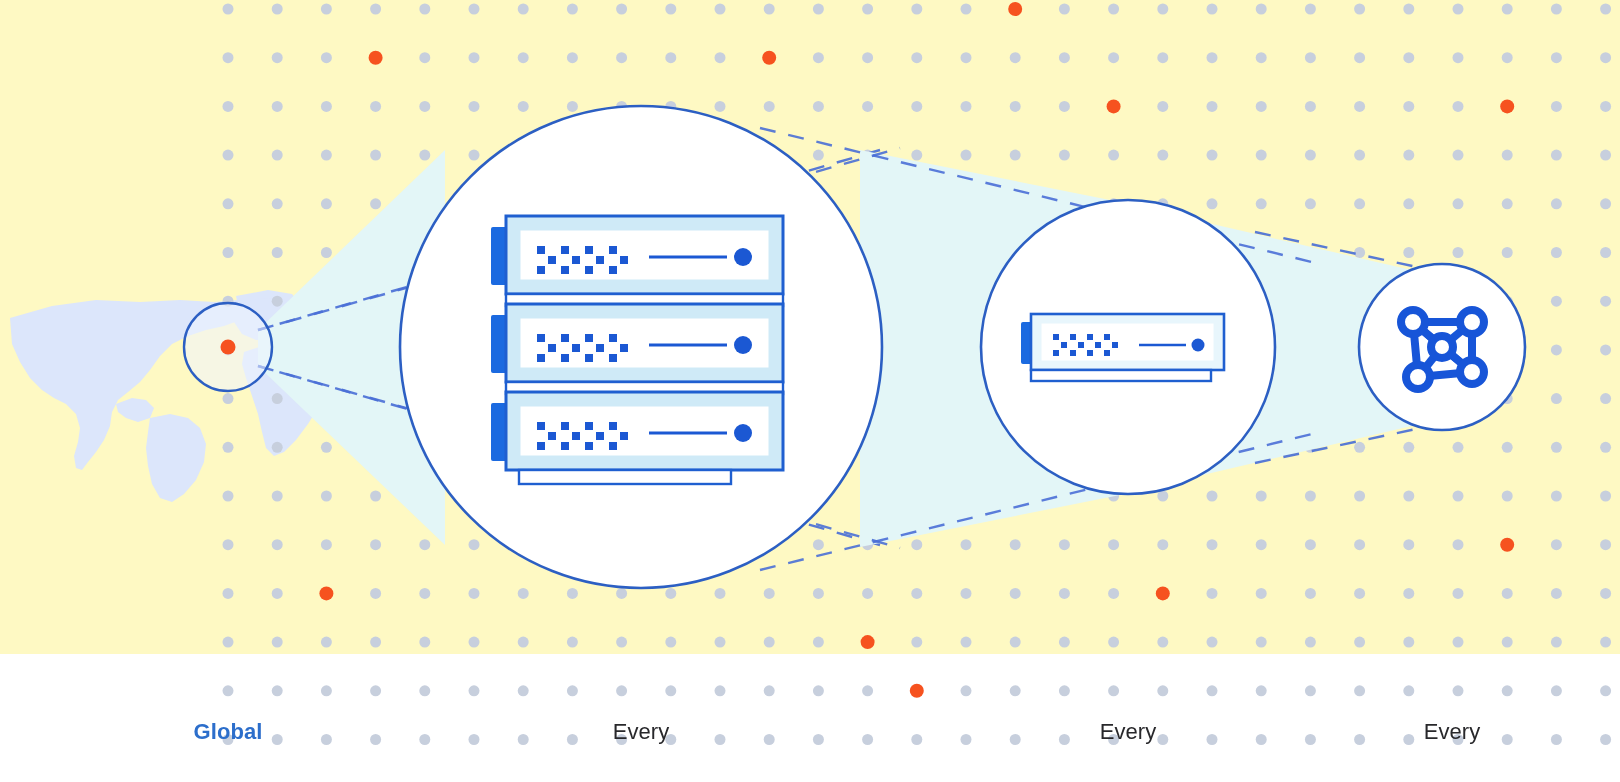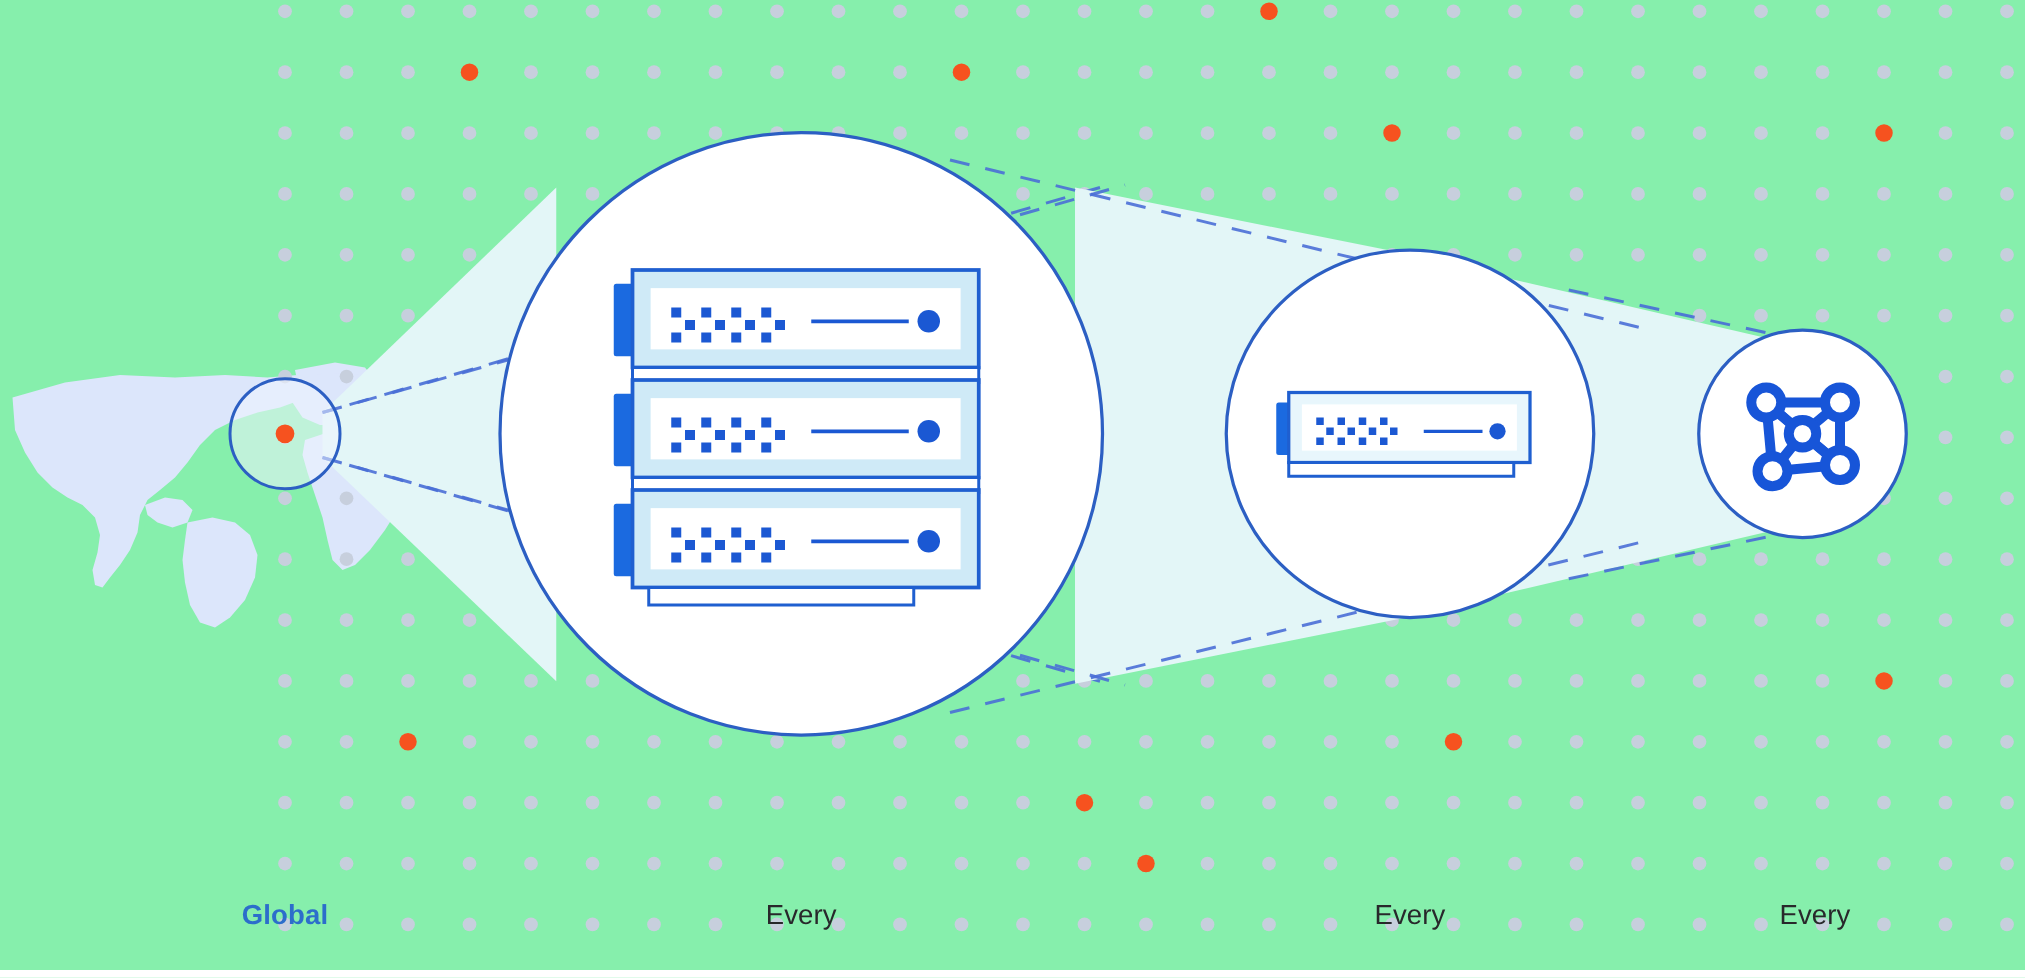--- a/index.html
+++ b/index.html
@@ -5,22 +5,22 @@
   * { box-sizing: border-box; margin: 0; padding: 0; }
   html, body {
     width: 1620px; height: 782px;
     background: #ffffff;
     font-family: "Liberation Sans", sans-serif;
     overflow: hidden;
   }
   #stage {
     position: relative;
     width: 1620px;
-    height: 776px;
-    background: #86efac;
+    height: 654px;
+    background: #fef9c3;
   }
   #scene { position: absolute; inset: 0; }
   .label {
     position: absolute;
     text-align: center;
     font-size: 22px;
     line-height: 25px;
     font-weight: 400;
     white-space: pre;
     letter-spacing: 0.1px;

